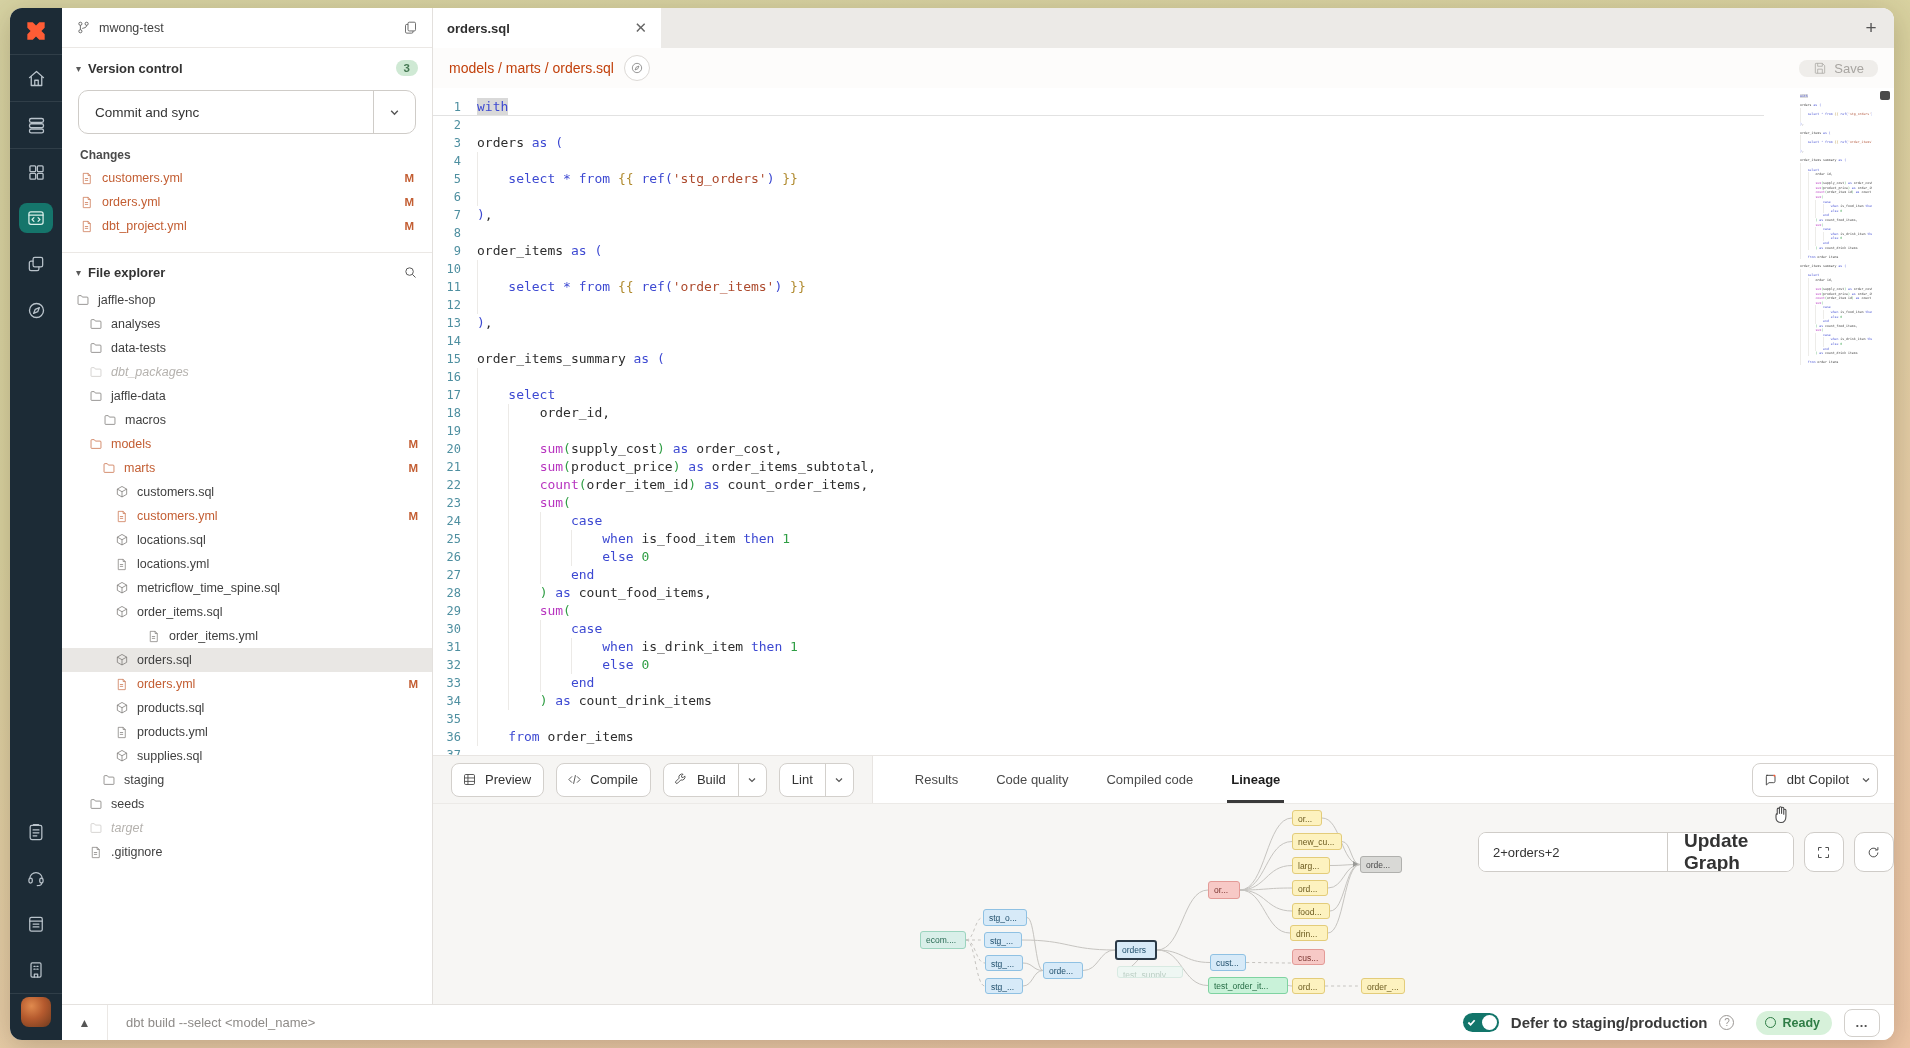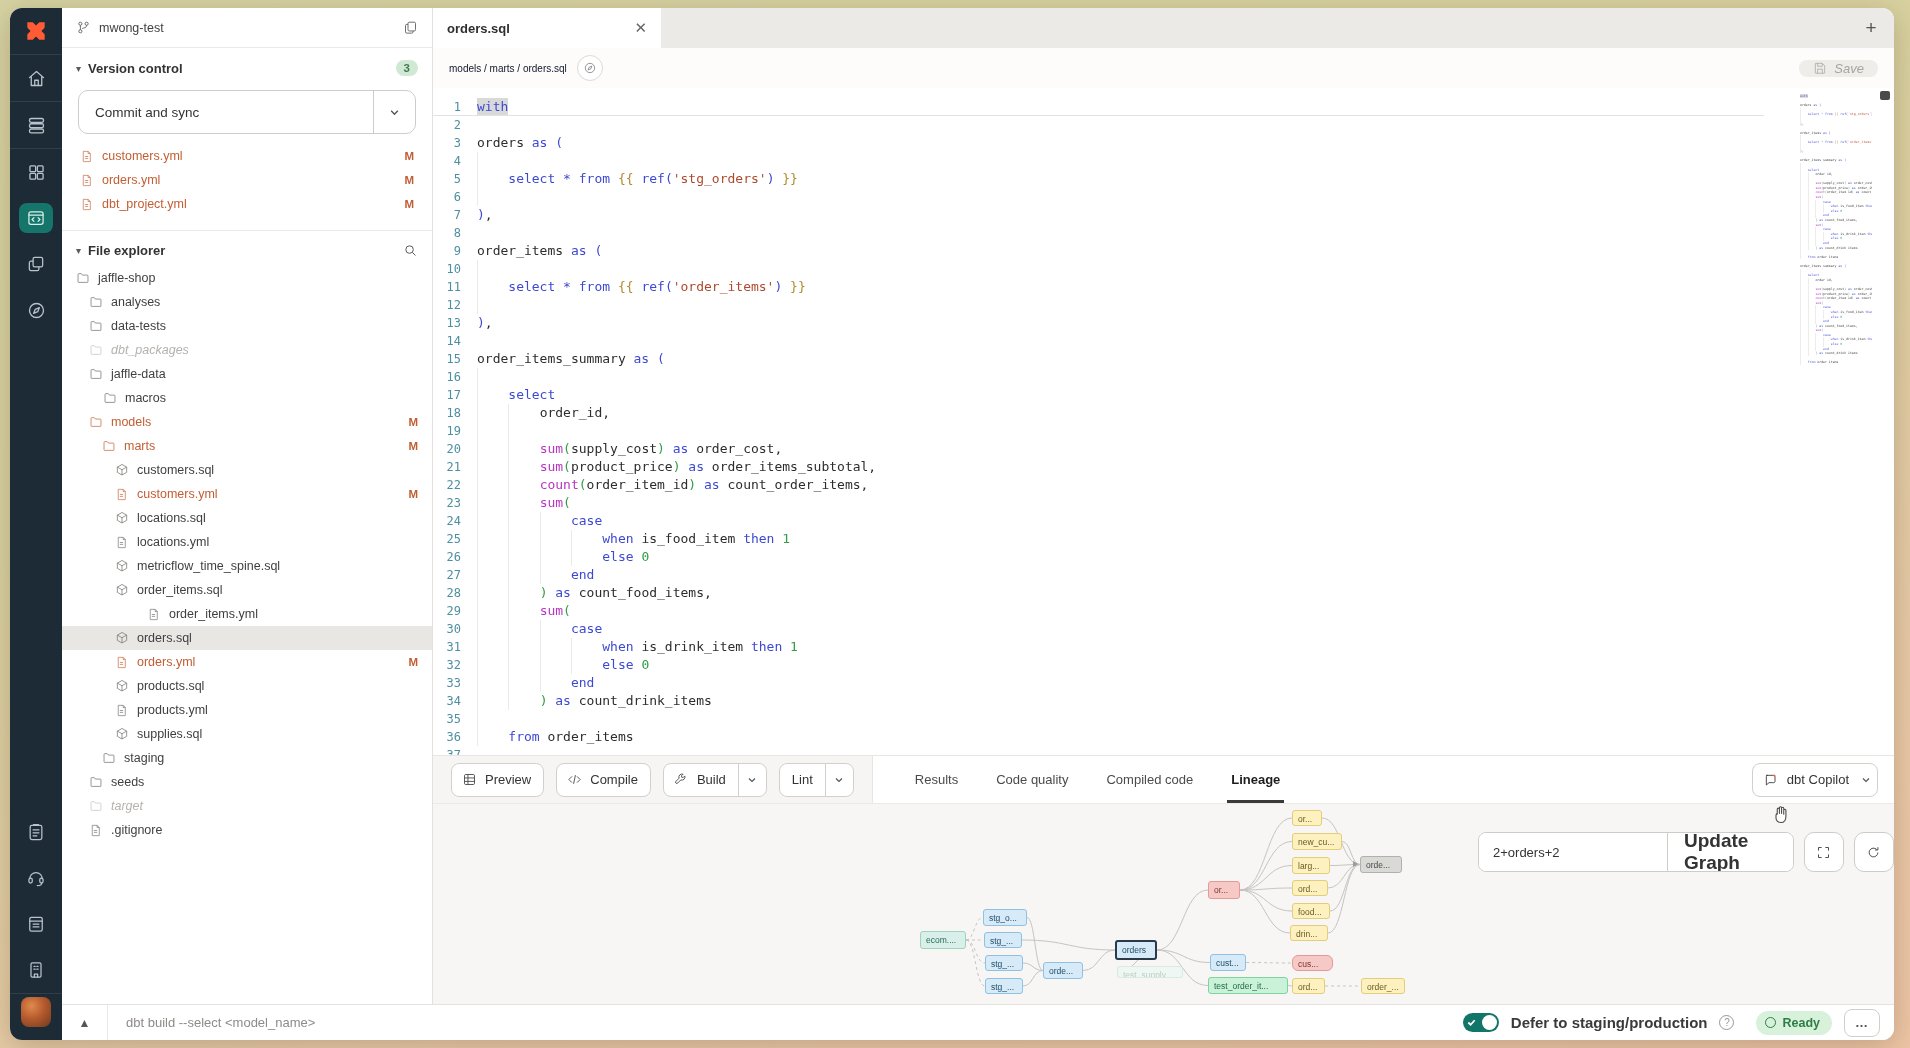--- a/index.html
+++ b/index.html
@@ -49,24 +49,24 @@
   .chg-item .t-ico svg { stroke:#c35e33; fill:none; stroke-width:1.2;}
 
   
   .main { grid-column:3; grid-row:1; display:flex; flex-direction:column; overflow:hidden; }
   .tabstrip { height:40px; background:#eceae7; display:flex; align-items:stretch; flex:0 0 40px; }
   .tab { width:228px; background:#fff; display:flex; align-items:center; padding:0 14px; gap:10px; }
   .tab-title { font-size:13px; font-weight:bold; color:#2f2f2f; flex:1; }
   .tab-close { color:#666; font-size:15px; cursor:pointer; }
   .tab-plus { margin-left:auto; width:46px; display:flex; align-items:center; justify-content:center; color:#555; font-size:19px; cursor:pointer; }
   .crumb-row { height:40px; display:flex; align-items:center; padding:0 16px; gap:10px; flex:0 0 40px; background:#fdfcfb;}
-  .crumb { font-size:10px; color:#0f172a; }
+  .crumb { font-size:14px; color:#c2410c; }
   .crumb-circle { width:26px; height:26px; border:1px solid #dcd9d6; border-radius:50%; display:flex; align-items:center; justify-content:center; cursor:pointer; background:#fff;}
   .crumb-circle svg { stroke:#6b6b6b; fill:none; stroke-width:1.2; }
-  .save-btn { margin-left:auto; background:#efedea; border-radius:8px; padding:1px 14px; display:flex; gap:7px; align-items:center; color:#a8a5a1; font-size:13px; cursor:default;font-style:italic; }
+  .save-btn { margin-left:auto; background:#efedea; border-radius:8px; padding:1px 14px; display:flex; gap:7px; align-items:center; color:#a8a5a1; font-size:13px; cursor:default; }
   .save-btn svg { stroke:#a8a5a1; fill:none; stroke-width:1.3; }
 
   
   .editor { flex:1; position:relative; overflow:hidden; background:#fff; font-family:"DejaVu Sans Mono",monospace; }
   .code { position:absolute; left:0; top:10px; right:130px; }
   .line { display:flex; height:18px; line-height:18px; font-size:13px; white-space:pre; }
   .line.cl { border-bottom:1px solid #e2e2e2; }
   .ln { flex:0 0 44px; text-align:right; color:#4e8fa0; padding-right:16px; font-size:12px; }
   .iu { display:inline-block; white-space:pre; box-shadow:inset 1px 0 0 #ecearela; }
   .iu { box-shadow:inset 1px 0 0 #eceae7; }
@@ -237,20 +237,21 @@
         <span class="badge">3</span>
       </div>
       <div class="commit-btn">
         <span class="commit-label">Commit and sync</span>
         <span class="commit-caret">
           <svg width="11" height="11" viewBox="0 0 10 10">
               <path d="M2 3.5l3 3 3-3" stroke="#555" fill="none" stroke-width="1.3"></path>
             </svg>
         </span>
       </div>
+      <div class="changes-label">Changes</div>
       <ul id="changes">
           <li class="chg-item">
             <span class="t-ico">
               <svg width="13" height="13" viewBox="0 0 24 24">
                 <path d="M6 2.5h9l4 4V21a.5.5 0 01-.5.5h-12A.5.5 0 016 21z"></path>
                 <path d="M15 2.5v4h4M9 12h6M9 15.5h6"></path>
               </svg>
             </span>
             <span>customers.yml</span>
             <span class="m-badge">M</span>
@@ -736,21 +737,21 @@
             <div class="node node--ghost" style="left: 684px; top: 162px; width: 66px; height: 12px;">test_supply...</div>
             <div class="node node--pink" style="left: 775px; top: 77px; width: 32px; height: 18px;">or...</div>
             <div class="node node--blue" style="left: 777px; top: 150px; width: 36px; height: 17px;">cust...</div>
             <div class="node node--green" style="left: 775px; top: 173px; width: 80px; height: 17px;">test_order_it...</div>
             <div class="node node--yellow" style="left: 859px; top: 6px; width: 30px; height: 16px;">or...</div>
             <div class="node node--yellow" style="left: 859px; top: 29px; width: 50px; height: 17px;">new_cu...</div>
             <div class="node node--yellow" style="left: 859px; top: 53px; width: 38px; height: 17px;">larg...</div>
             <div class="node node--yellow" style="left: 859px; top: 76px; width: 36px; height: 16px;">ord...</div>
             <div class="node node--yellow" style="left: 859px; top: 99px; width: 38px; height: 16px;">food...</div>
             <div class="node node--yellow" style="left: 857px; top: 121px; width: 38px; height: 16px;">drin...</div>
-            <div class="node node--pink" style="left: 859px; top: 151px; width: 41px; height: 16px; border-radius: 6px;">cus...</div>
+            <div class="node node--pink" style="left: 859px; top: 145px; width: 33px; height: 16px;">cus...</div>
             <div class="node node--yellow" style="left: 859px; top: 174px; width: 33px; height: 16px;">ord...</div>
             <div class="node node--gray" style="left: 927px; top: 52px; width: 42px; height: 17px;">orde...</div>
             <div class="node node--yellow" style="left: 928px; top: 174px; width: 44px; height: 16px;">order_...</div>
           </div>
         <div class="gr-arrow" style="left:920px;top:57px;"></div>
         <div class="graph-ctl">
           <div class="sel-group">
             <input class="sel-input" value="2+orders+2" style="">
             <span class="upd-btn">Update Graph</span>
           </div>

